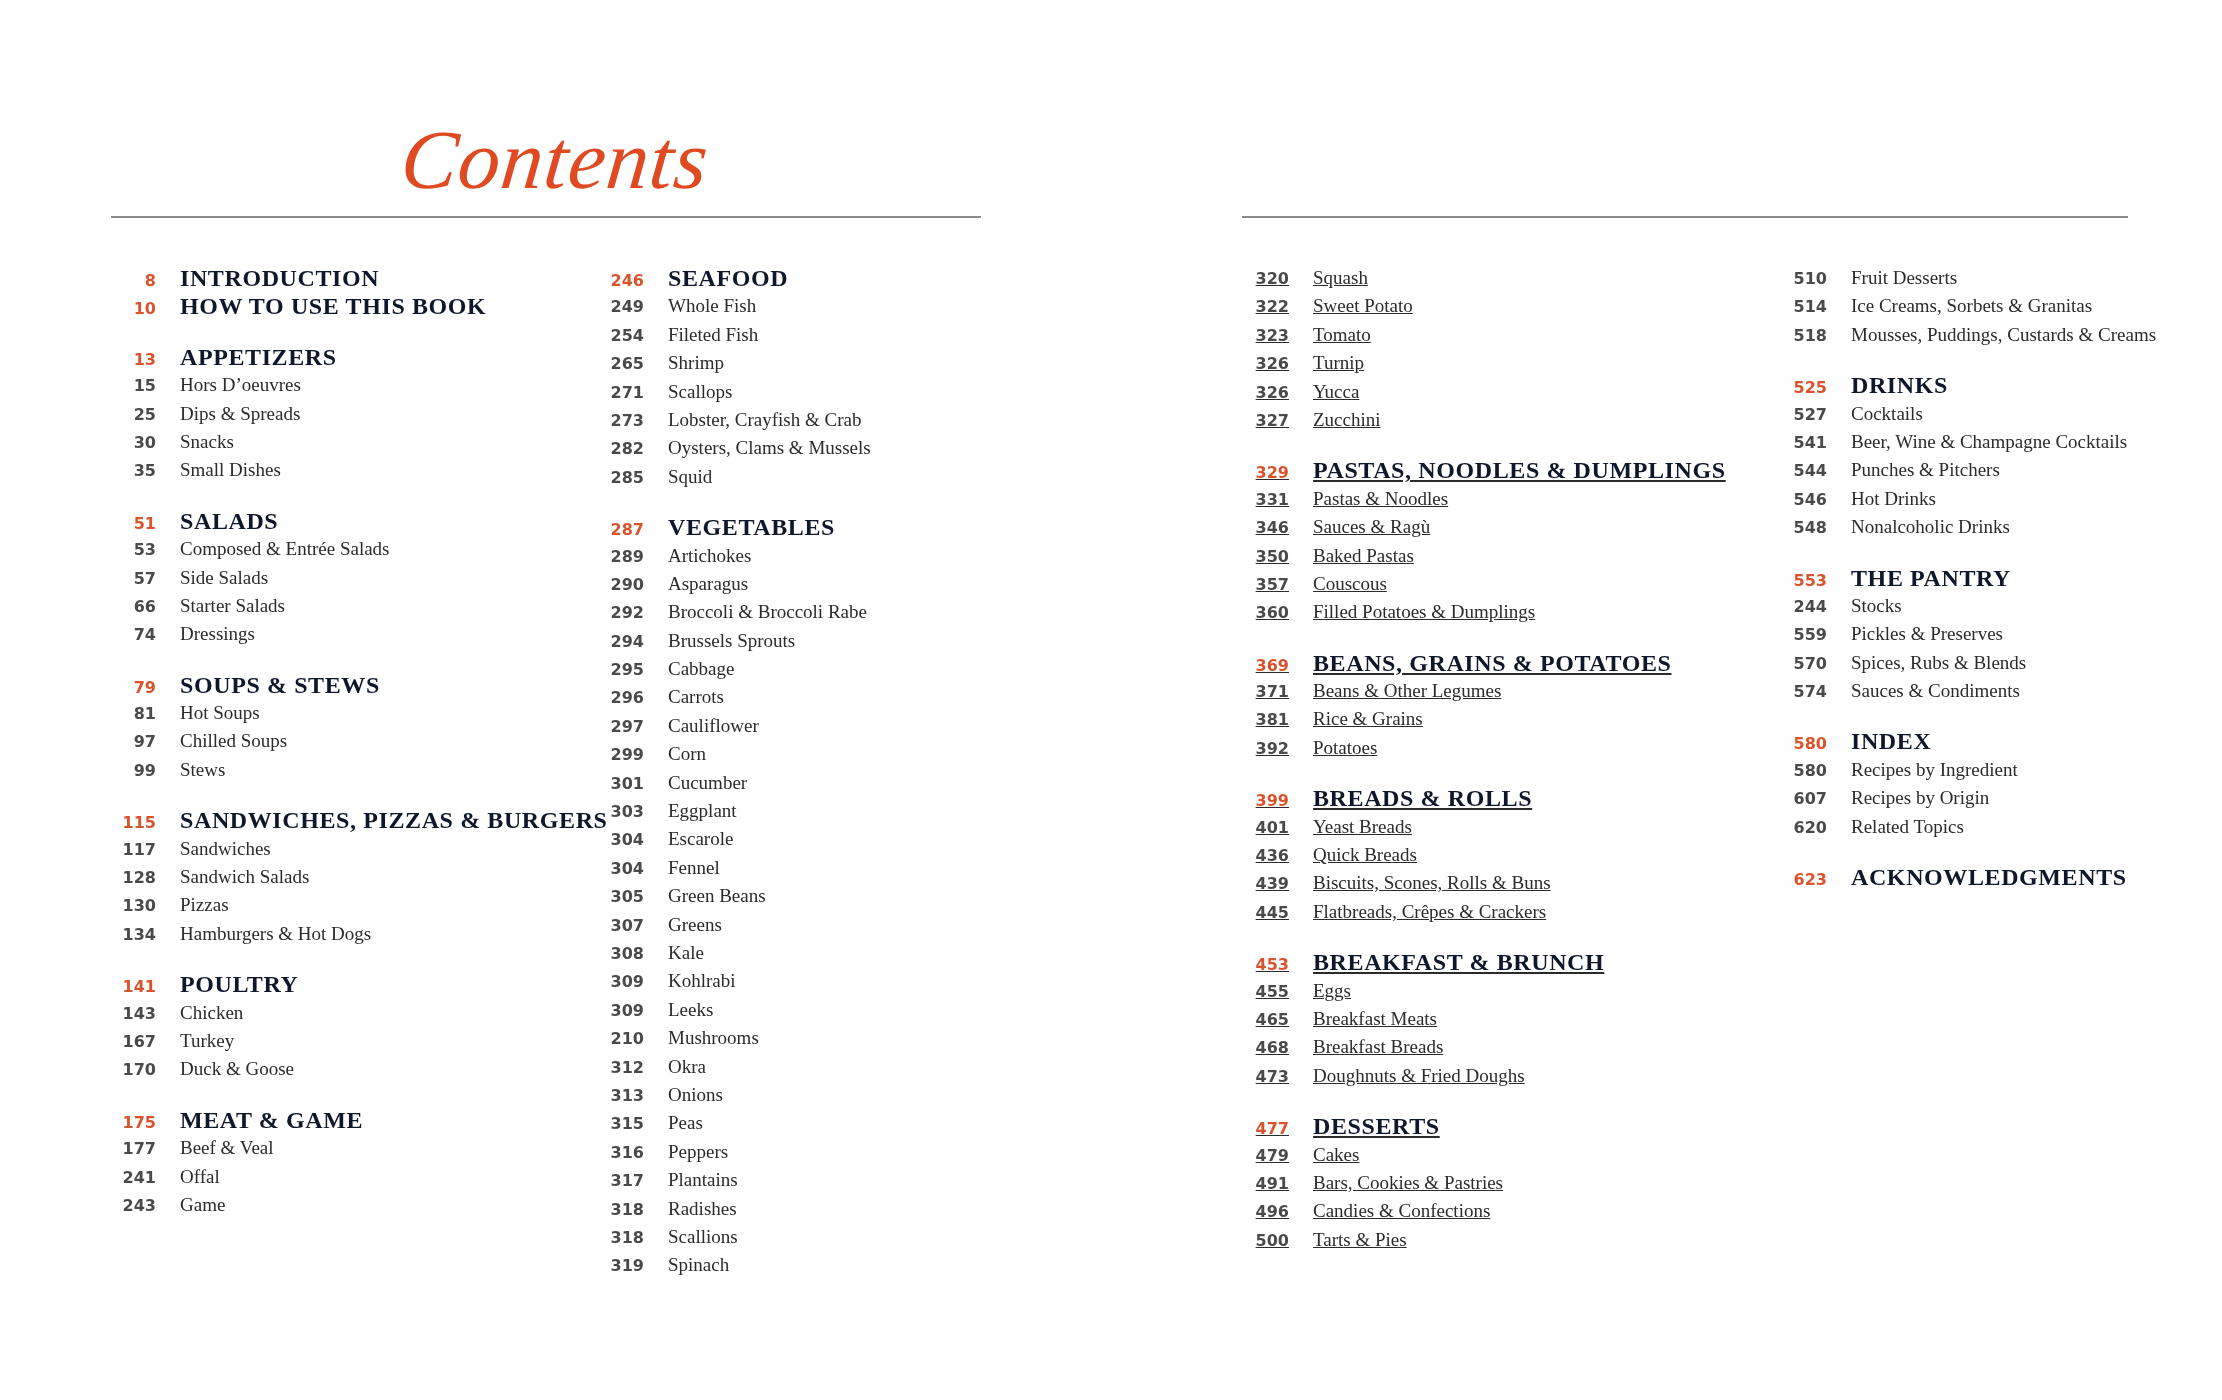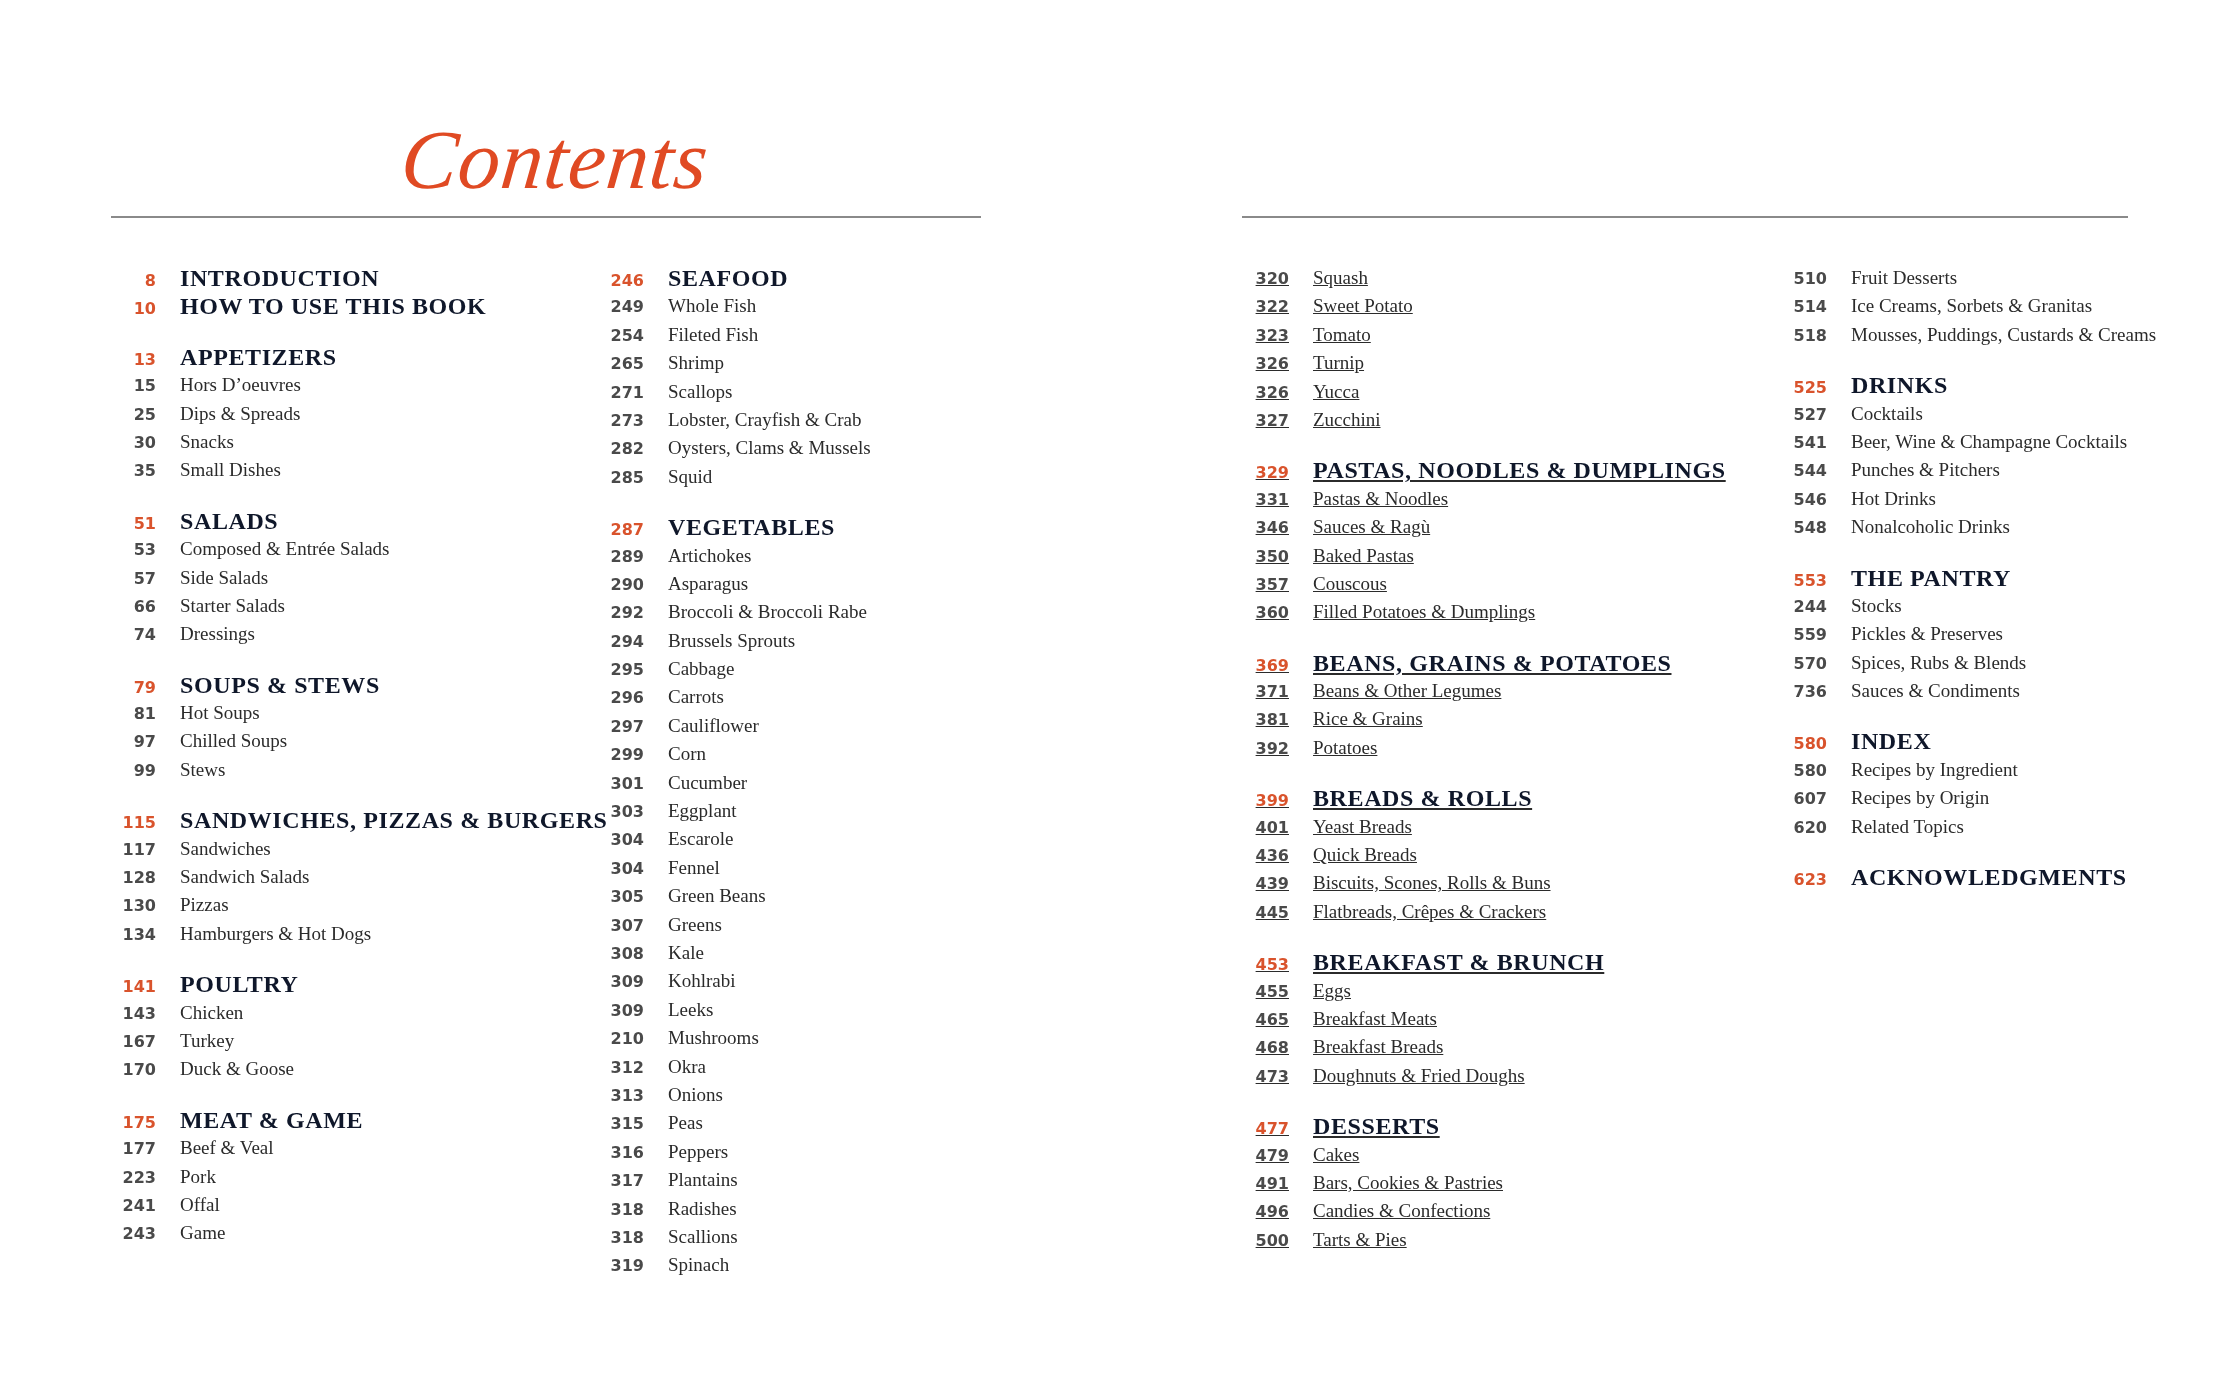--- a/index.html
+++ b/index.html
@@ -148,24 +148,20 @@
     <div class="section last">
       <div class="row head">
         <span class="num">175</span>
         <span class="label">MEAT &amp; GAME</span>
       </div>
       <div class="row">
         <span class="num">177</span>
         <span class="label">Beef &amp; Veal</span>
       </div>
       <div class="row">
-        <span class="num">223</span>
-        <span class="label">Pork</span>
-      </div>
-      <div class="row">
         <span class="num">241</span>
         <span class="label">Offal</span>
       </div>
       <div class="row">
         <span class="num">243</span>
         <span class="label">Game</span>
       </div>
     </div>
   </div>
 <div class="col c2">
@@ -504,21 +500,21 @@
       </div>
       <div class="row">
         <span class="num">559</span>
         <span class="label">Pickles &amp; Preserves</span>
       </div>
       <div class="row">
         <span class="num">570</span>
         <span class="label">Spices, Rubs &amp; Blends</span>
       </div>
       <div class="row">
-        <span class="num">736</span>
+        <span class="num">574</span>
         <span class="label">Sauces &amp; Condiments</span>
       </div>
     </div>
     <div class="section">
       <div class="row head">
         <span class="num">580</span>
         <span class="label">INDEX</span>
       </div>
       <div class="row">
         <span class="num">580</span>

